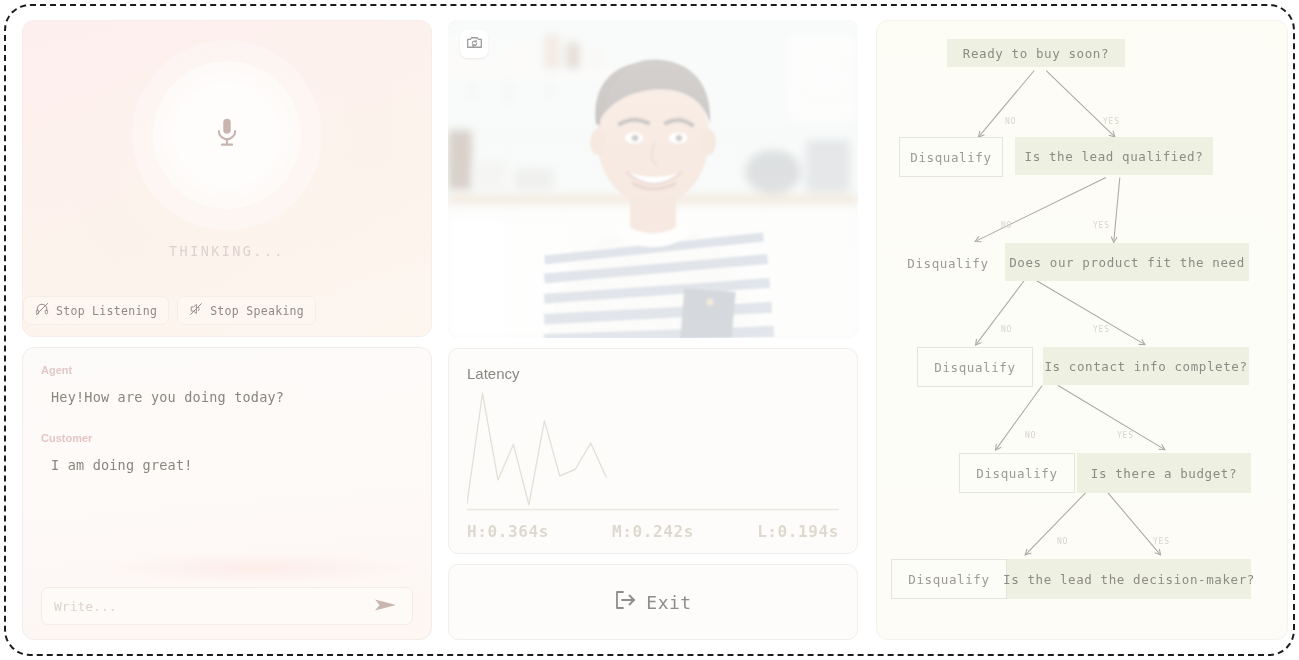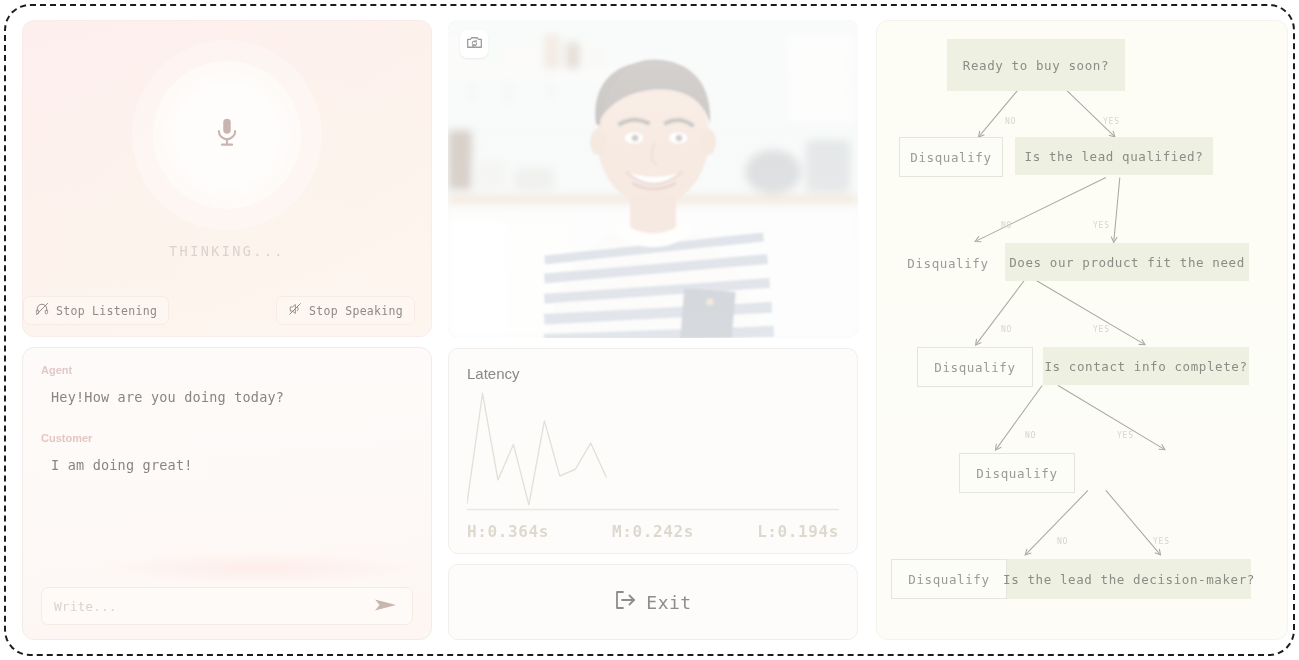--- a/index.html
+++ b/index.html
@@ -54,22 +54,22 @@
   .mic-icon{ position:absolute; left:50%; top:50%; transform:translate(-50%,-50%); }
 
   .thinking-text{
     position:absolute; left:0; right:0; top:222px;
     text-align:center;
     font-size: 13.5px; letter-spacing: 2.4px;
     color: #ded1cd;
     font-family: "DejaVu Sans Mono","Liberation Mono",monospace;
   }
   .voice-buttons{
-    position:absolute; left:0; right:16px; top:275px;
-    display:flex; justify-content:space-between; gap:20px;
+    position:absolute; left:0; right:0; top:275px;
+    display:flex; justify-content:flex-start; gap:8px;
   }
   .vbtn{
     display:flex; align-items:center; gap:7px;
     background:#fdf6f1;
     border:1px solid #f7ece5;
     border-radius:7px;
     padding:5px 11px;
     font-size:11.5px;
     color:#8f8a86;
     letter-spacing:.3px;
@@ -464,30 +464,31 @@
       <div class="edge-label" style="left:198px; top:96px;">YES</div>
       <div class="edge-label" style="left:96px;  top:200px;">NO</div>
       <div class="edge-label" style="left:188px; top:200px;">YES</div>
       <div class="edge-label" style="left:96px;  top:304px;">NO</div>
       <div class="edge-label" style="left:188px; top:304px;">YES</div>
       <div class="edge-label" style="left:120px; top:410px;">NO</div>
       <div class="edge-label" style="left:212px; top:410px;">YES</div>
       <div class="edge-label" style="left:152px; top:516px;">NO</div>
       <div class="edge-label" style="left:248px; top:516px;">YES</div>
 
-      <div class="node q" style="left:70px;  top:18px;  width:178px; height:52px;">Ready to buy soon?</div>
+      <div class="node q" style="left:70px;  top:18px;  width:178px; height:28px;">Ready to buy soon?</div>
 
       <div class="node dq boxed" style="left:22px;  top:116px; width:104px; height:40px;">Disqualify</div>
       <div class="node q" style="left:138px; top:116px; width:198px; height:38px;">Is the lead qualified?</div>
 
       <div class="node dq" style="left:16px;  top:226px; width:110px; height:32px;">Disqualify</div>
       <div class="node q" style="left:128px; top:222px; width:244px; height:38px;">Does our product fit the need</div>
 
       <div class="node dq boxed" style="left:40px;  top:326px; width:116px; height:40px;">Disqualify</div>
       <div class="node q" style="left:166px; top:326px; width:206px; height:38px;">Is contact info complete?</div>
 
       <div class="node dq boxed" style="left:82px;  top:432px; width:116px; height:40px;">Disqualify</div>
+      <div class="node q" style="left:200px; top:432px; width:174px; height:40px;">Is there a budget?</div>
 
       <div class="node dq boxed" style="left:14px;  top:538px; width:116px; height:40px;">Disqualify</div>
       <div class="node q" style="left:130px; top:538px; width:244px; height:40px;">Is the lead the decision-maker?</div>
     </div>
   </div>
 </div>
 
 </body></html>

